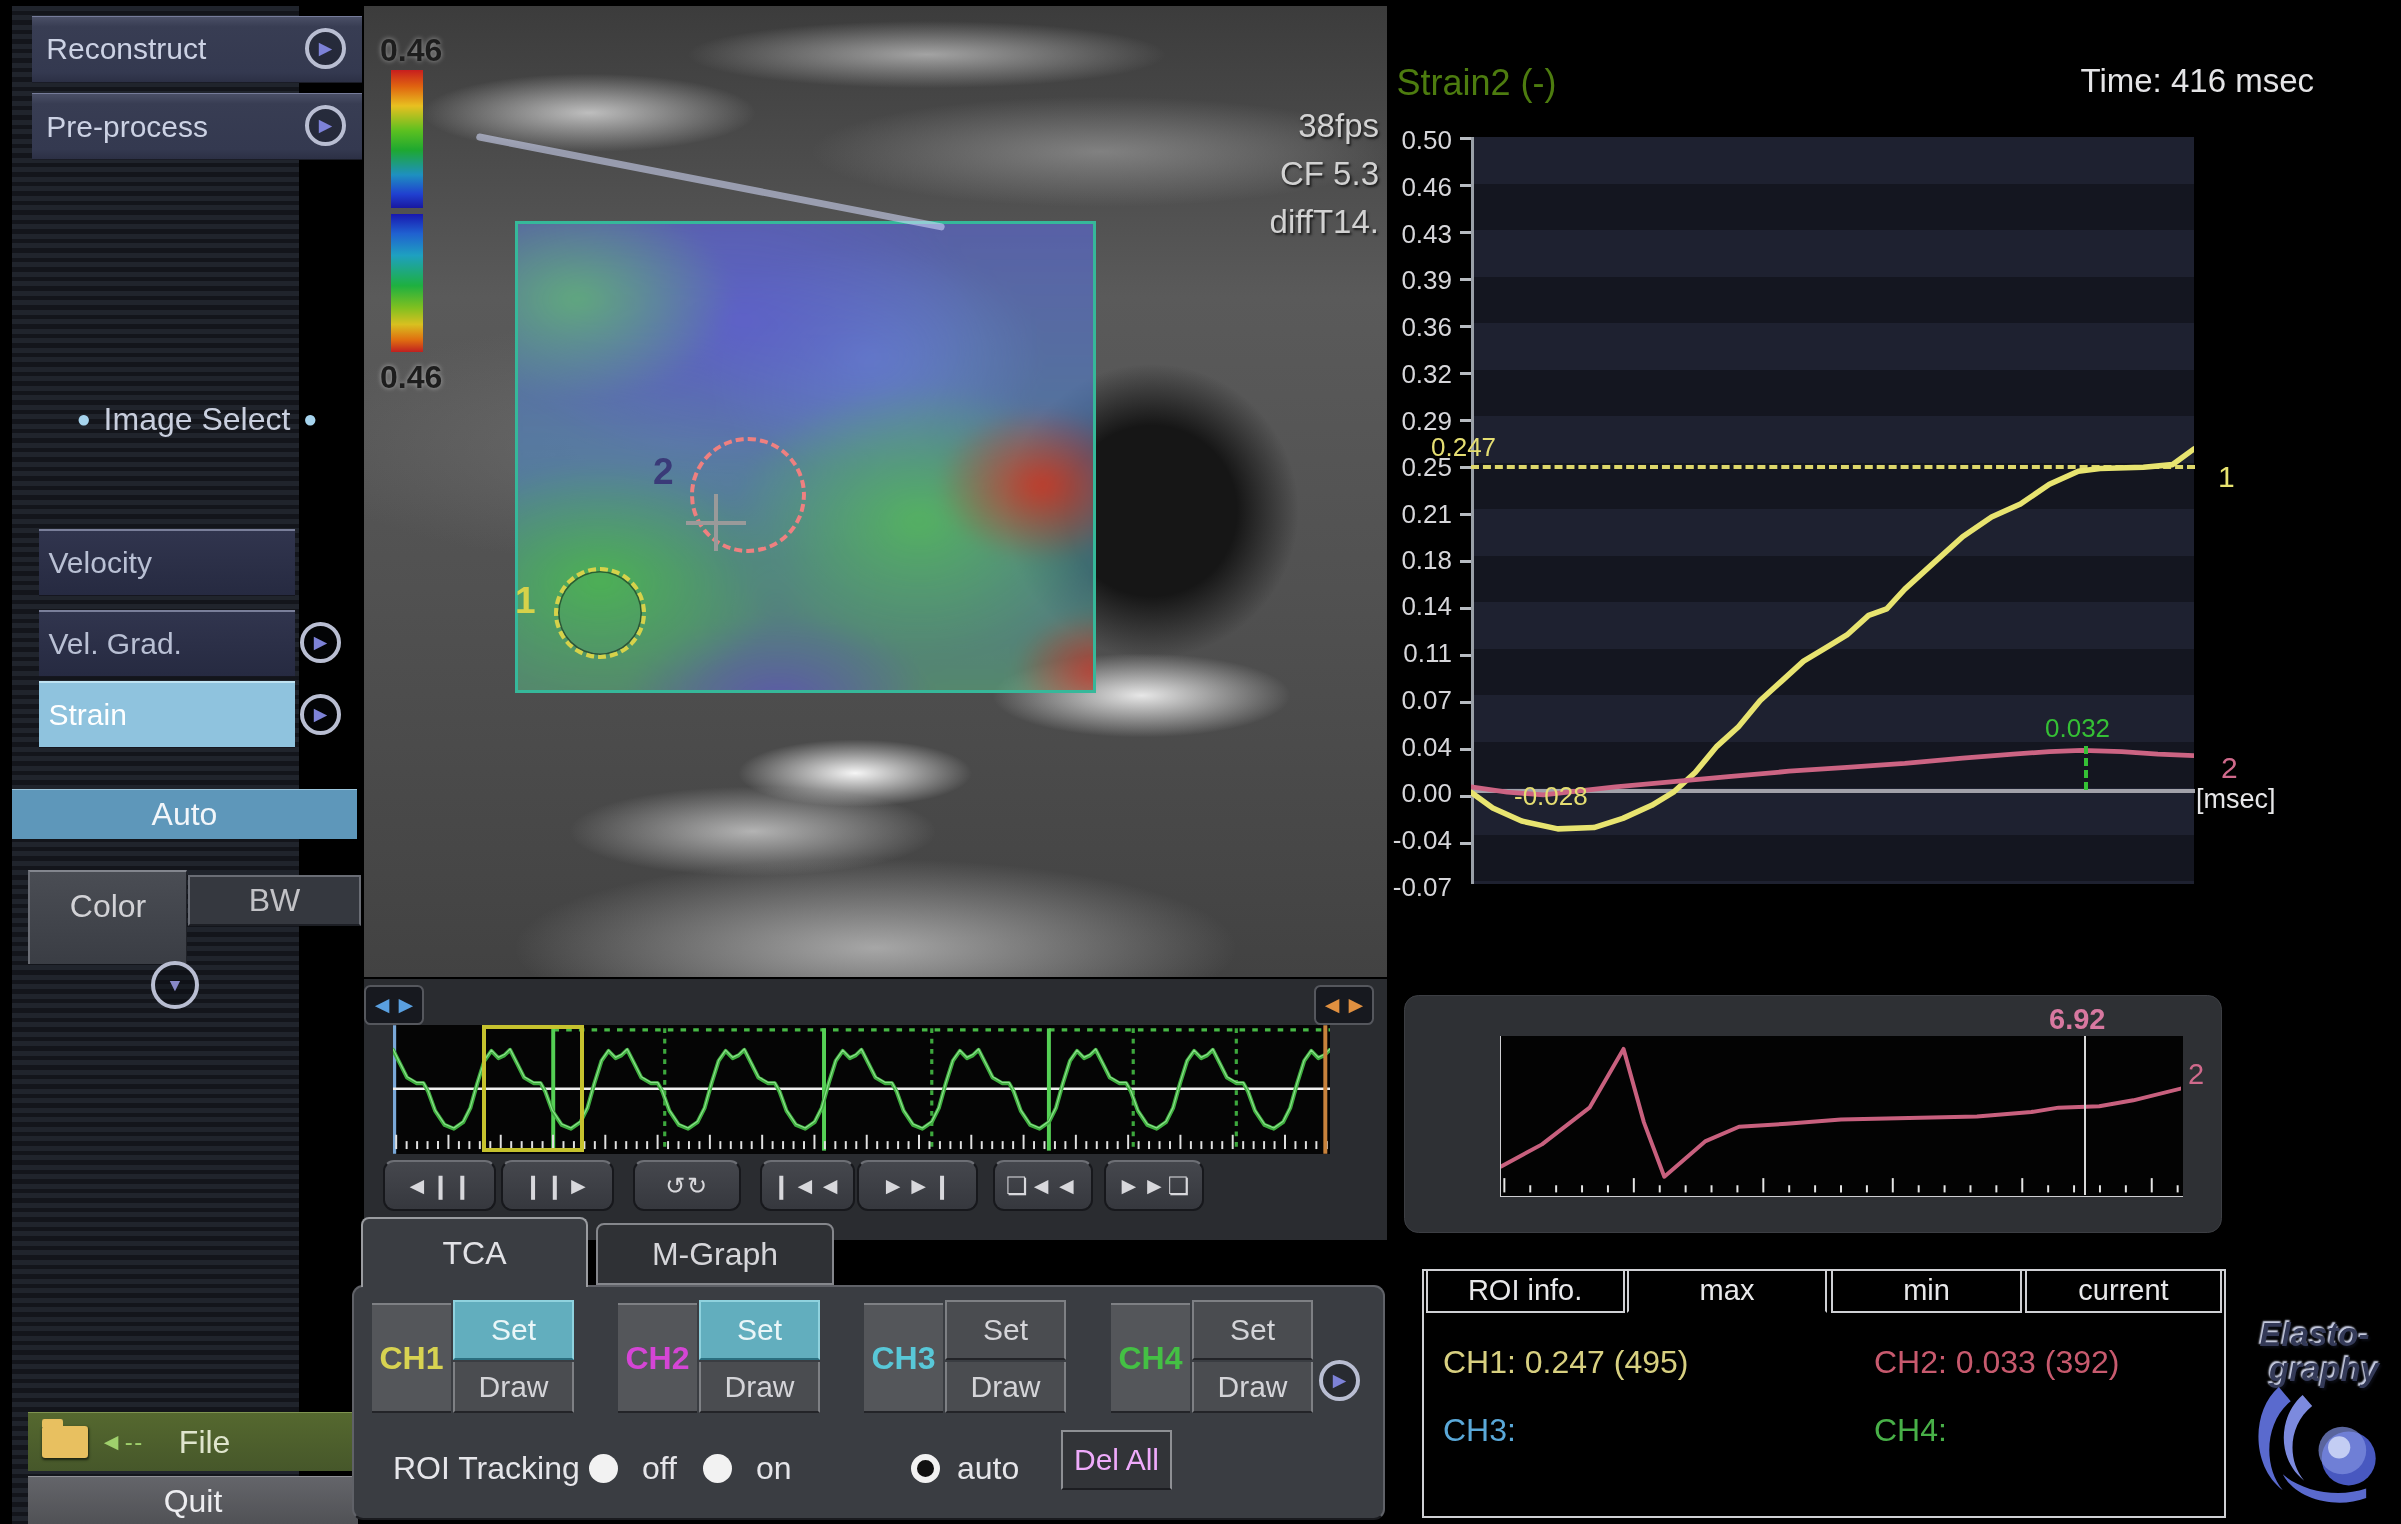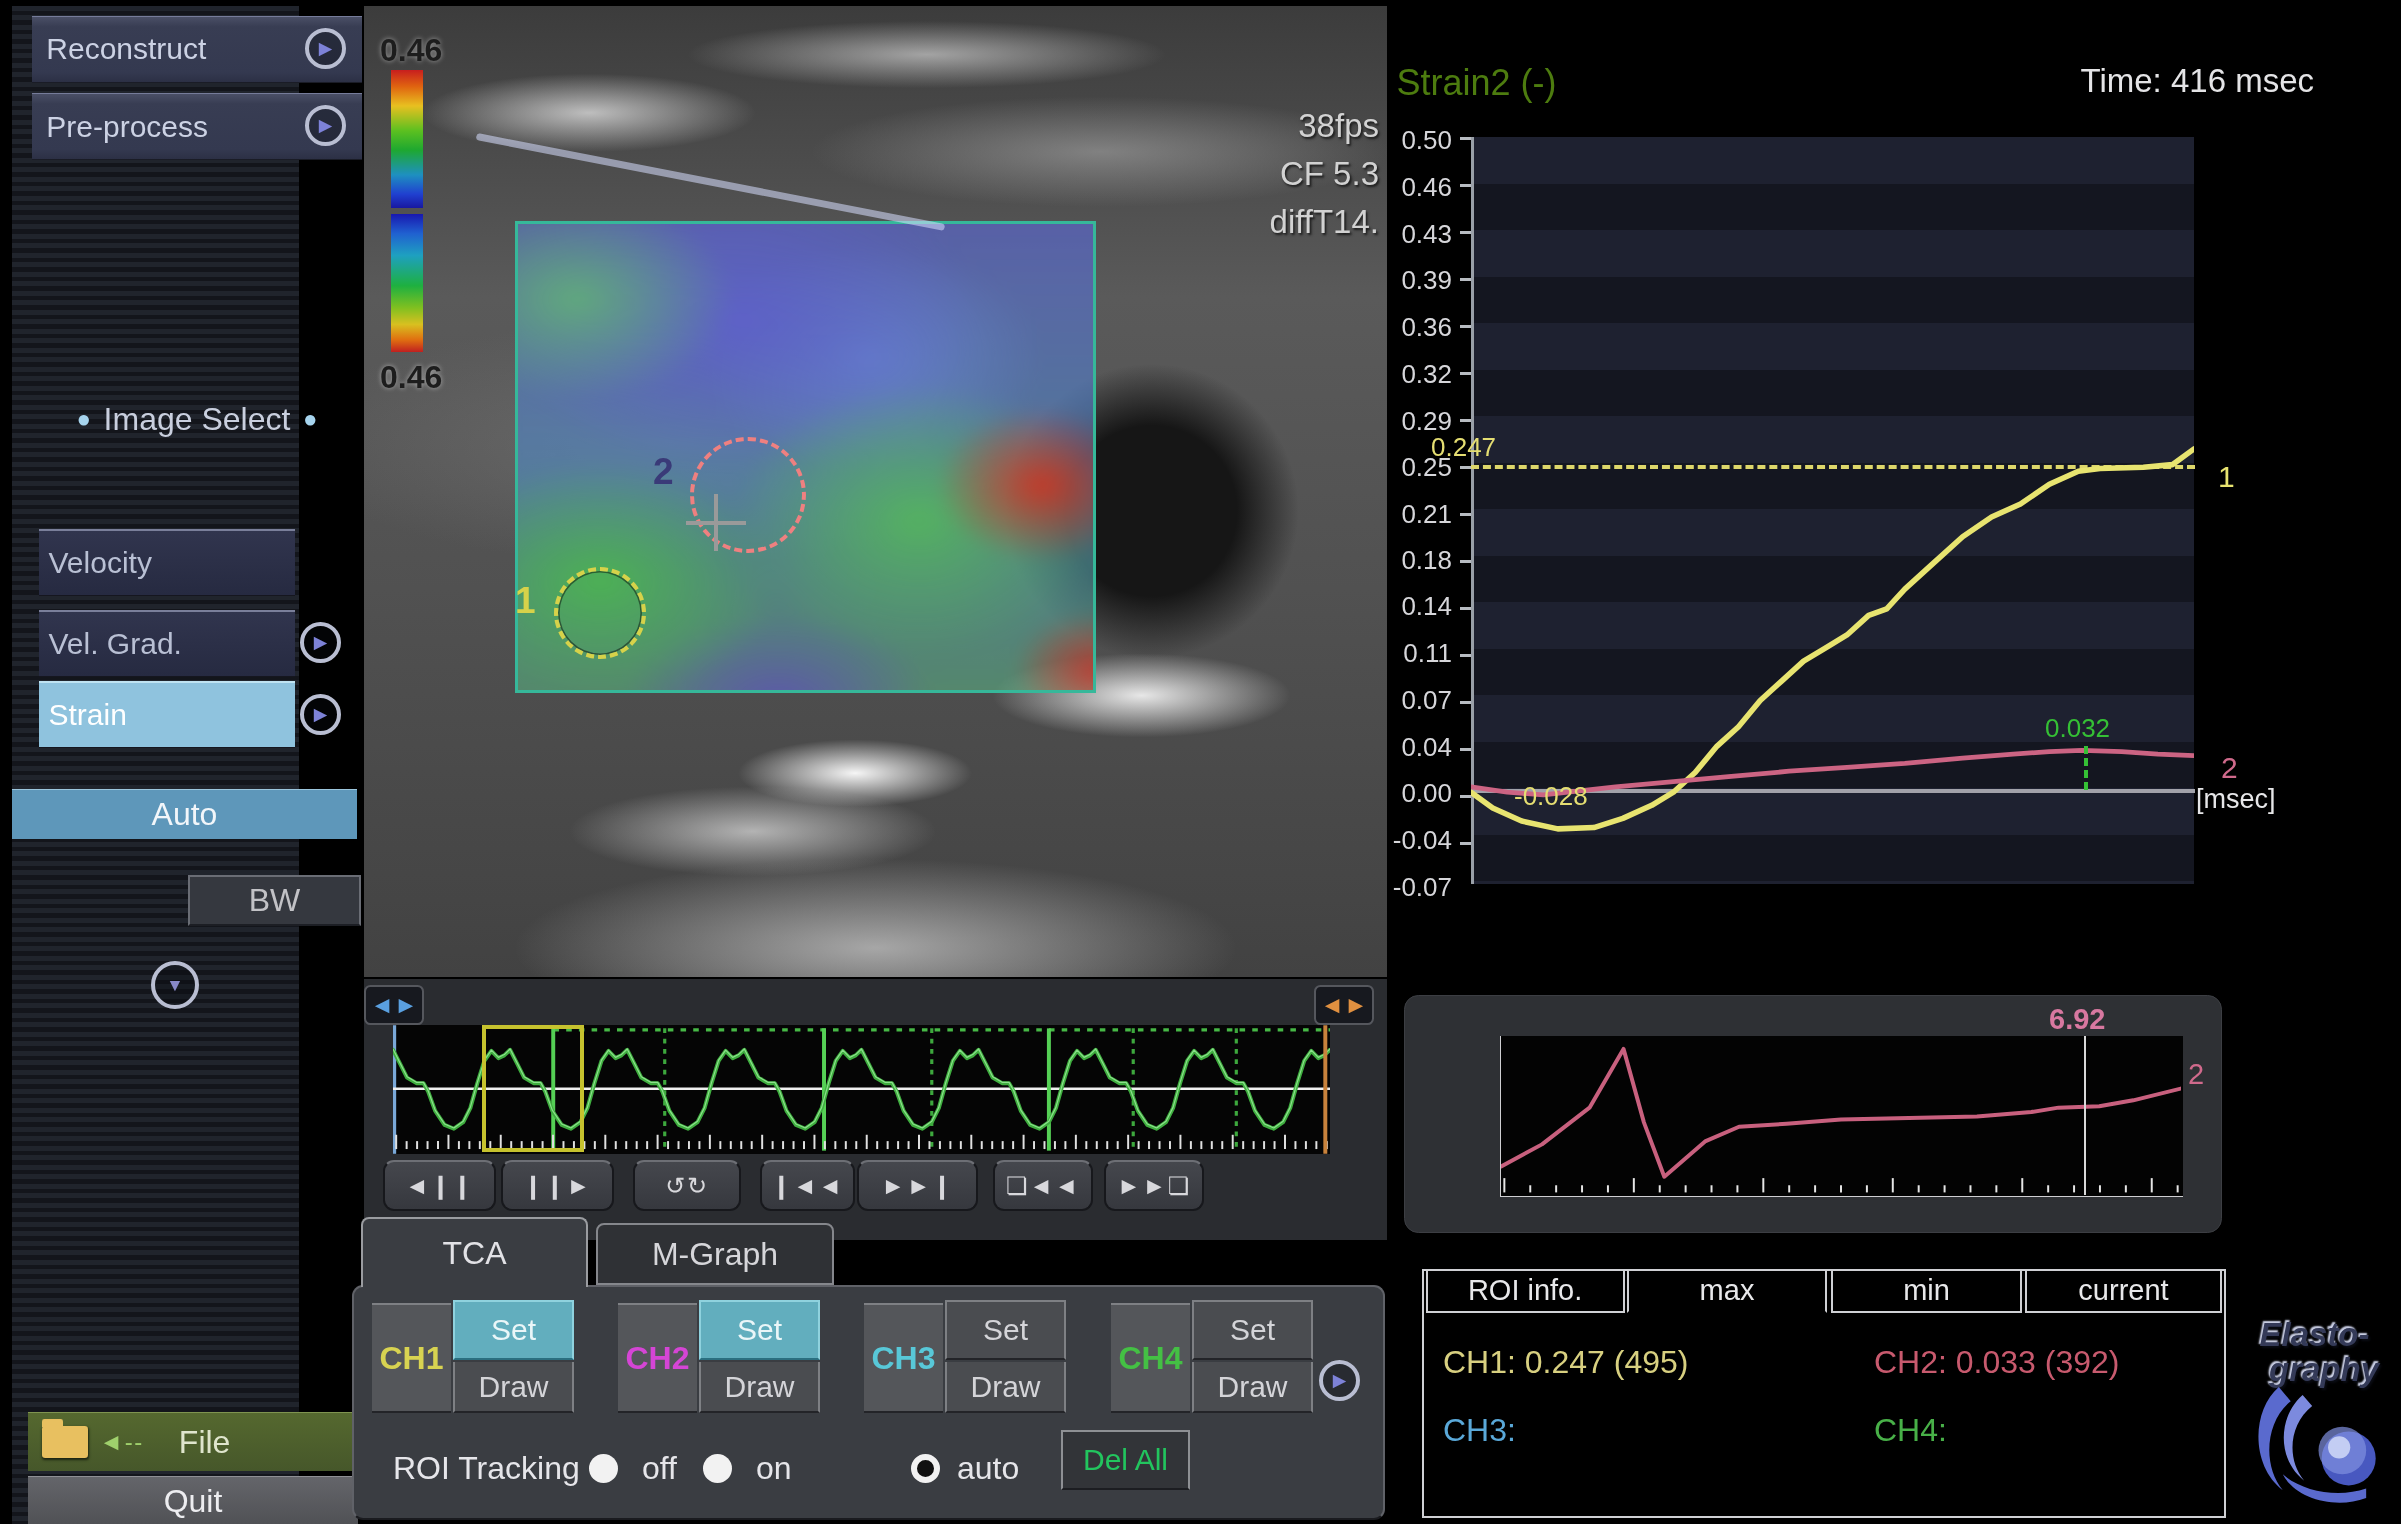--- a/index.html
+++ b/index.html
@@ -126,22 +126,22 @@
   .set-btn{position:absolute;top:1300px;width:121px;height:60px;display:flex;align-items:center;justify-content:center;
     font-size:30px;box-sizing:border-box;}
   .set-on{background:#62aebe;border:2.4px solid #8fd2de;border-bottom-color:#2b6f80;color:#eaf6f8;}
   .set-off{background:#4a4c50;border:2.4px solid #7e8084;border-bottom-color:#232428;color:#d4d4d8;}
   .draw-btn{position:absolute;top:1362px;width:121px;height:51px;background:#4a4c50;border:2.4px solid #7e8084;
     border-top:none;border-bottom-color:#232428;color:#d4d4d8;display:flex;align-items:center;justify-content:center;font-size:30px;box-sizing:border-box;}
   #roi-track-lbl{left:393px;top:1450px;font-size:32px;color:#e6e6ea;}
   .radio{position:absolute;top:1454px;width:29px;height:29px;border-radius:50%;background:#f2f2f2;box-sizing:border-box;}
   .radio.sel{border:6.4px solid #f2f2f2;background:#111;}
   .radio-lbl{position:absolute;top:1450px;font-size:32px;color:#e6e6ea;}
-  #delall-btn{left:1061px;top:1430px;width:129px;height:60px;background:#323438;border:2.4px solid #8e9094;
-    border-bottom-color:#1c1d21;color:#22c55e;font-size:30px;display:flex;align-items:center;justify-content:center;box-sizing:border-box;}
+  #delall-btn{left:1061px;top:1430px;width:111px;height:60px;background:#323438;border:2.4px solid #8e9094;
+    border-bottom-color:#1c1d21;color:#f0abfc;font-size:30px;display:flex;align-items:center;justify-content:center;box-sizing:border-box;}
   #tca-circle{left:1319px;top:1360px;}
 
   
   #mini-panel{left:1404px;top:995px;width:818px;height:238px;background:#2e3034;border-radius:14.3px;border:1.6px solid #3c3e43;box-sizing:border-box;}
   #mini-plot{position:absolute;left:95px;top:40px;width:683px;height:161px;background:#030303;
     border-left:1.6px solid #cfcfd2;border-bottom:1.6px solid #cfcfd2;box-sizing:border-box;}
   #mini-cursor{position:absolute;left:583px;top:0;width:1.6px;height:159px;background:#d8d8d8;}
   #mini-692{position:absolute;left:548px;top:-33px;color:#d878a0;font-size:29px;font-weight:bold;}
   #mini-lbl2{position:absolute;left:696px;top:22px;color:#d06a8c;font-size:29px;}
   #roi-info{left:1422px;top:1269px;width:804px;height:249px;background:#000;border:2.4px solid #cfd0d4;box-sizing:border-box;}
@@ -185,20 +185,23 @@
     <span class="circle-icon" style="left:288px;top:616px;">▶</span>
     <div class="img-btn active" style="top:675px;">
       <span>Strain</span>
     </div>
     <span class="circle-icon" style="left:288px;top:688px;">▶</span>
 
     <div id="auto-btn" class="abs">
       <span>Auto</span>
     </div>
 
+    <div id="color-tab" class="abs">
+      <span>Color</span>
+    </div>
     <div id="bw-tab" class="abs">
       <span>BW</span>
     </div>
     <span class="circle-icon" style="left:139px;top:955px;width:48px;height:48px;color:#8888c8;">▼</span>
 
     <div id="file-bar" class="abs">
       <span class="folder-icon"></span>
       <span class="file-arrow">◄--</span>
       <span style="margin-left:24px;">File</span>
     </div>

